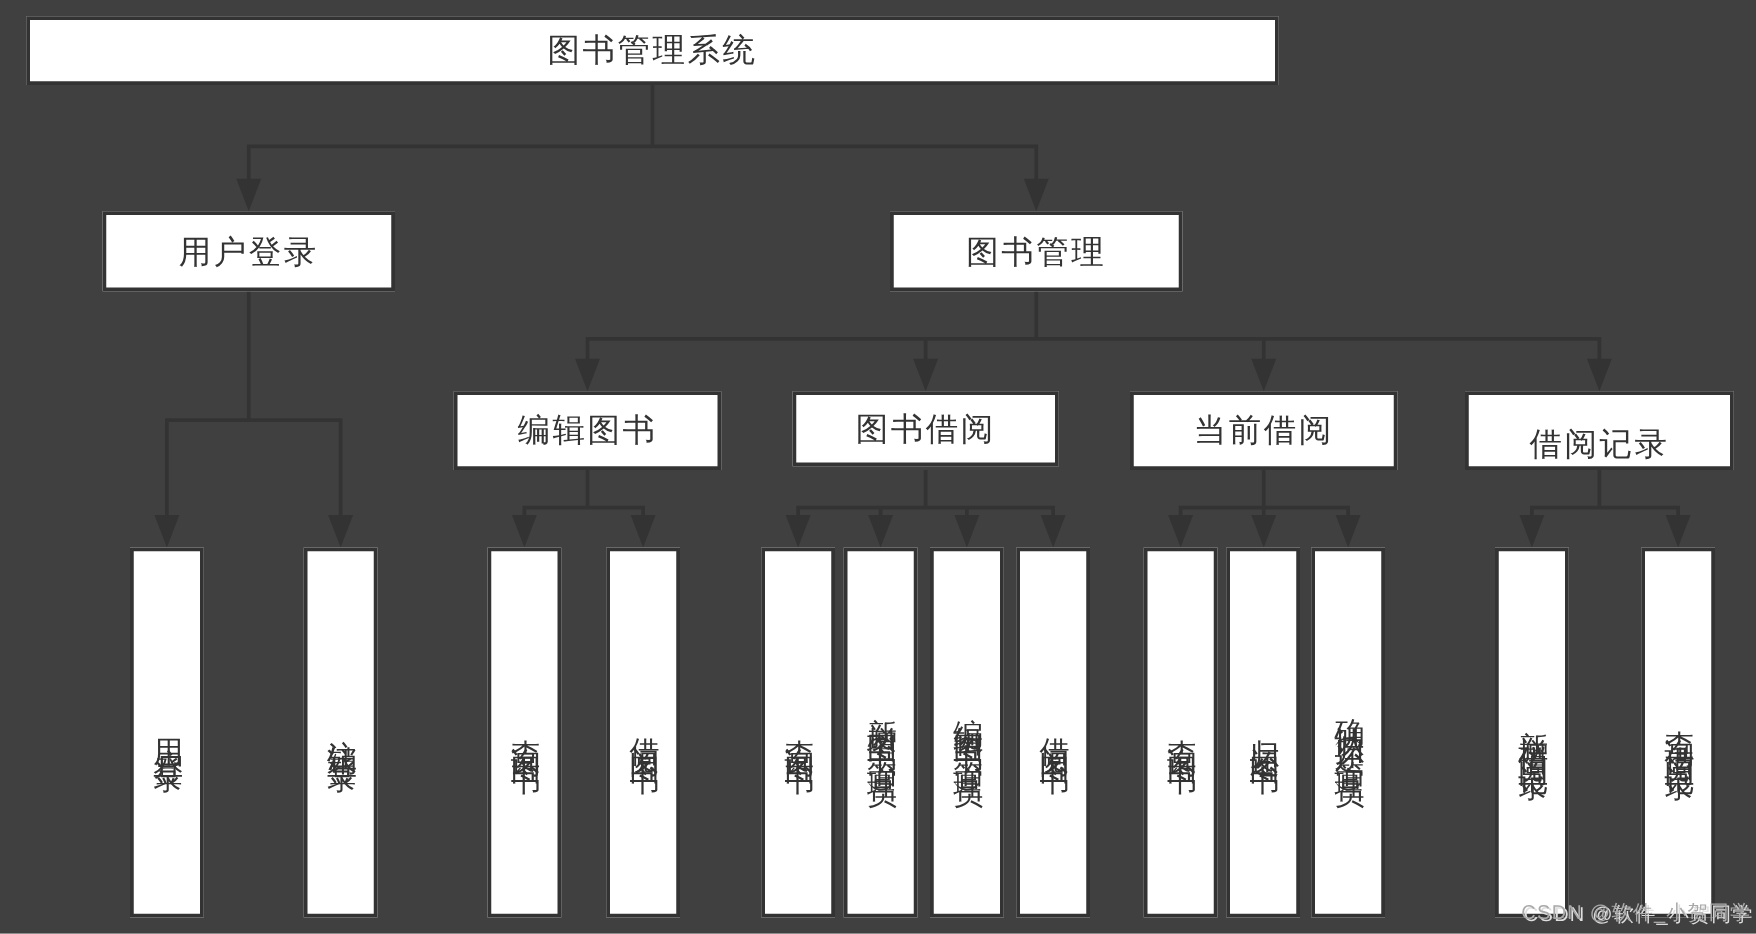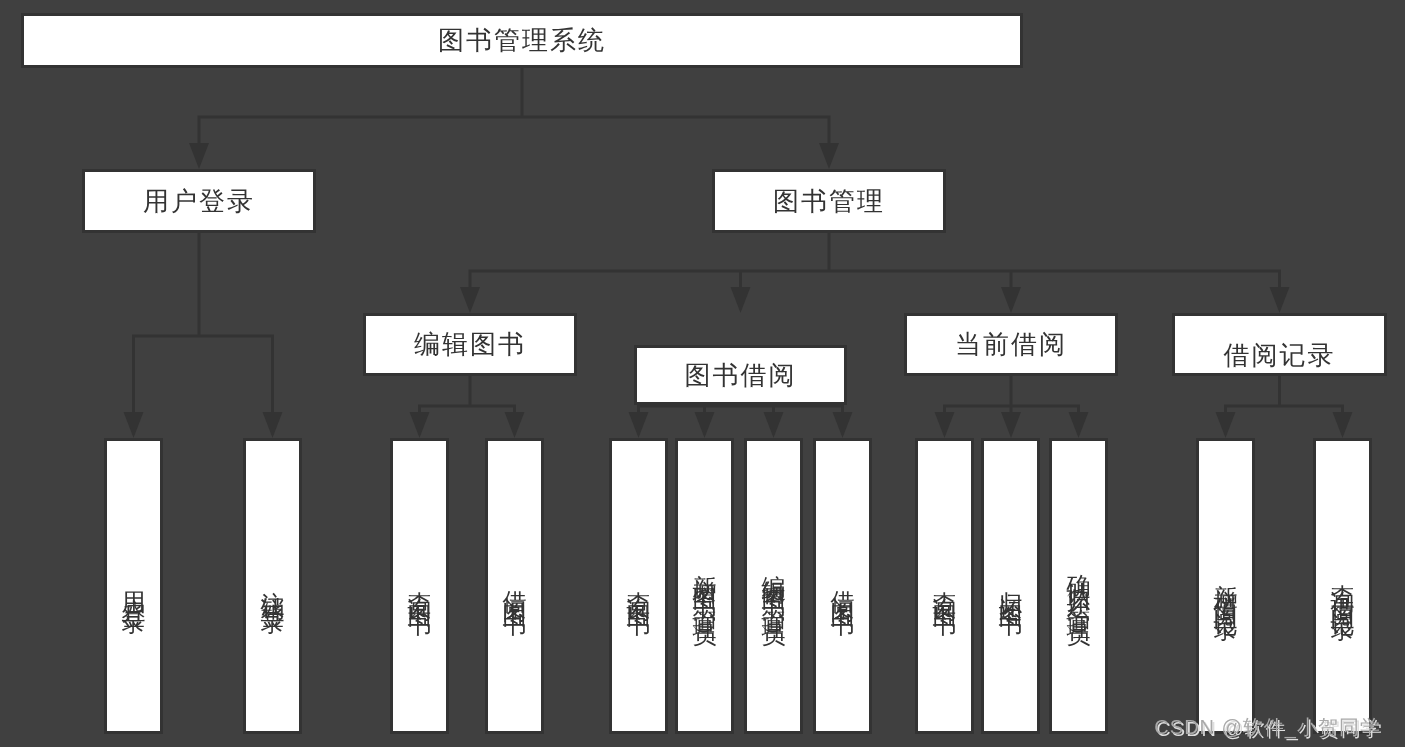--- a/index.html
+++ b/index.html
@@ -39,42 +39,42 @@
     text-orientation: mixed;
     letter-spacing: 7px;
     line-height: 1;
     white-space: nowrap;
   }
   
   .n-root            { left: 21px;   top: 13px;  width: 1002px; height: 55px; }
   .n-user-login      { left: 82px;   top: 169px; width: 234px;  height: 64px; }
   .n-book-mgmt       { left: 712px;  top: 169px; width: 234px;  height: 64px; text-align: right; }
   .n-new-book-rec    { left: 363px;  top: 313px; width: 214px;  height: 63px; }
-  .n-book-borrow     { left: 634px;  top: 313px; width: 213px;  height: 60px; margin-top: 32px; }
+  .n-book-borrow     { left: 634px;  top: 313px; width: 213px;  height: 60px; }
   .n-current-borrow  { left: 904px;  top: 313px; width: 214px;  height: 63px; }
   .n-borrow-records  { left: 1172px; top: 313px; width: 215px;  height: 63px; align-items: flex-end; }
   .leaf { top: 438px; width: 59px; height: 296px; }
   .l-login       { left: 104px; }
   .l-logout      { left: 243px; }
   .l-rec-search  { left: 390px; }
   .l-rec-borrow  { left: 485px; }
   .l-bb-search   { left: 609px; }
   .l-bb-add      { left: 675px; }
   .l-bb-edit     { left: 744px; }
   .l-bb-borrow   { left: 813px; }
   .l-cb-search   { left: 915px; }
   .l-cb-return   { left: 981px; }
   .l-cb-confirm  { left: 1049px; }
   .l-br-add      { left: 1196px; }
   .l-br-search   { left: 1313px; }
   .watermark {
     position: absolute;
-    right: 24px;
+    right: 4px;
     bottom: 6px;
-    font-size: 20px;
+    font-size: 16px;
     color: #a9a9a9;
     text-shadow: 2px 2px 0 #dedede;
     letter-spacing: 1px;
     white-space: nowrap;
   }
 </style>
 </head>
 <body>
 
 <div class="canvas">

